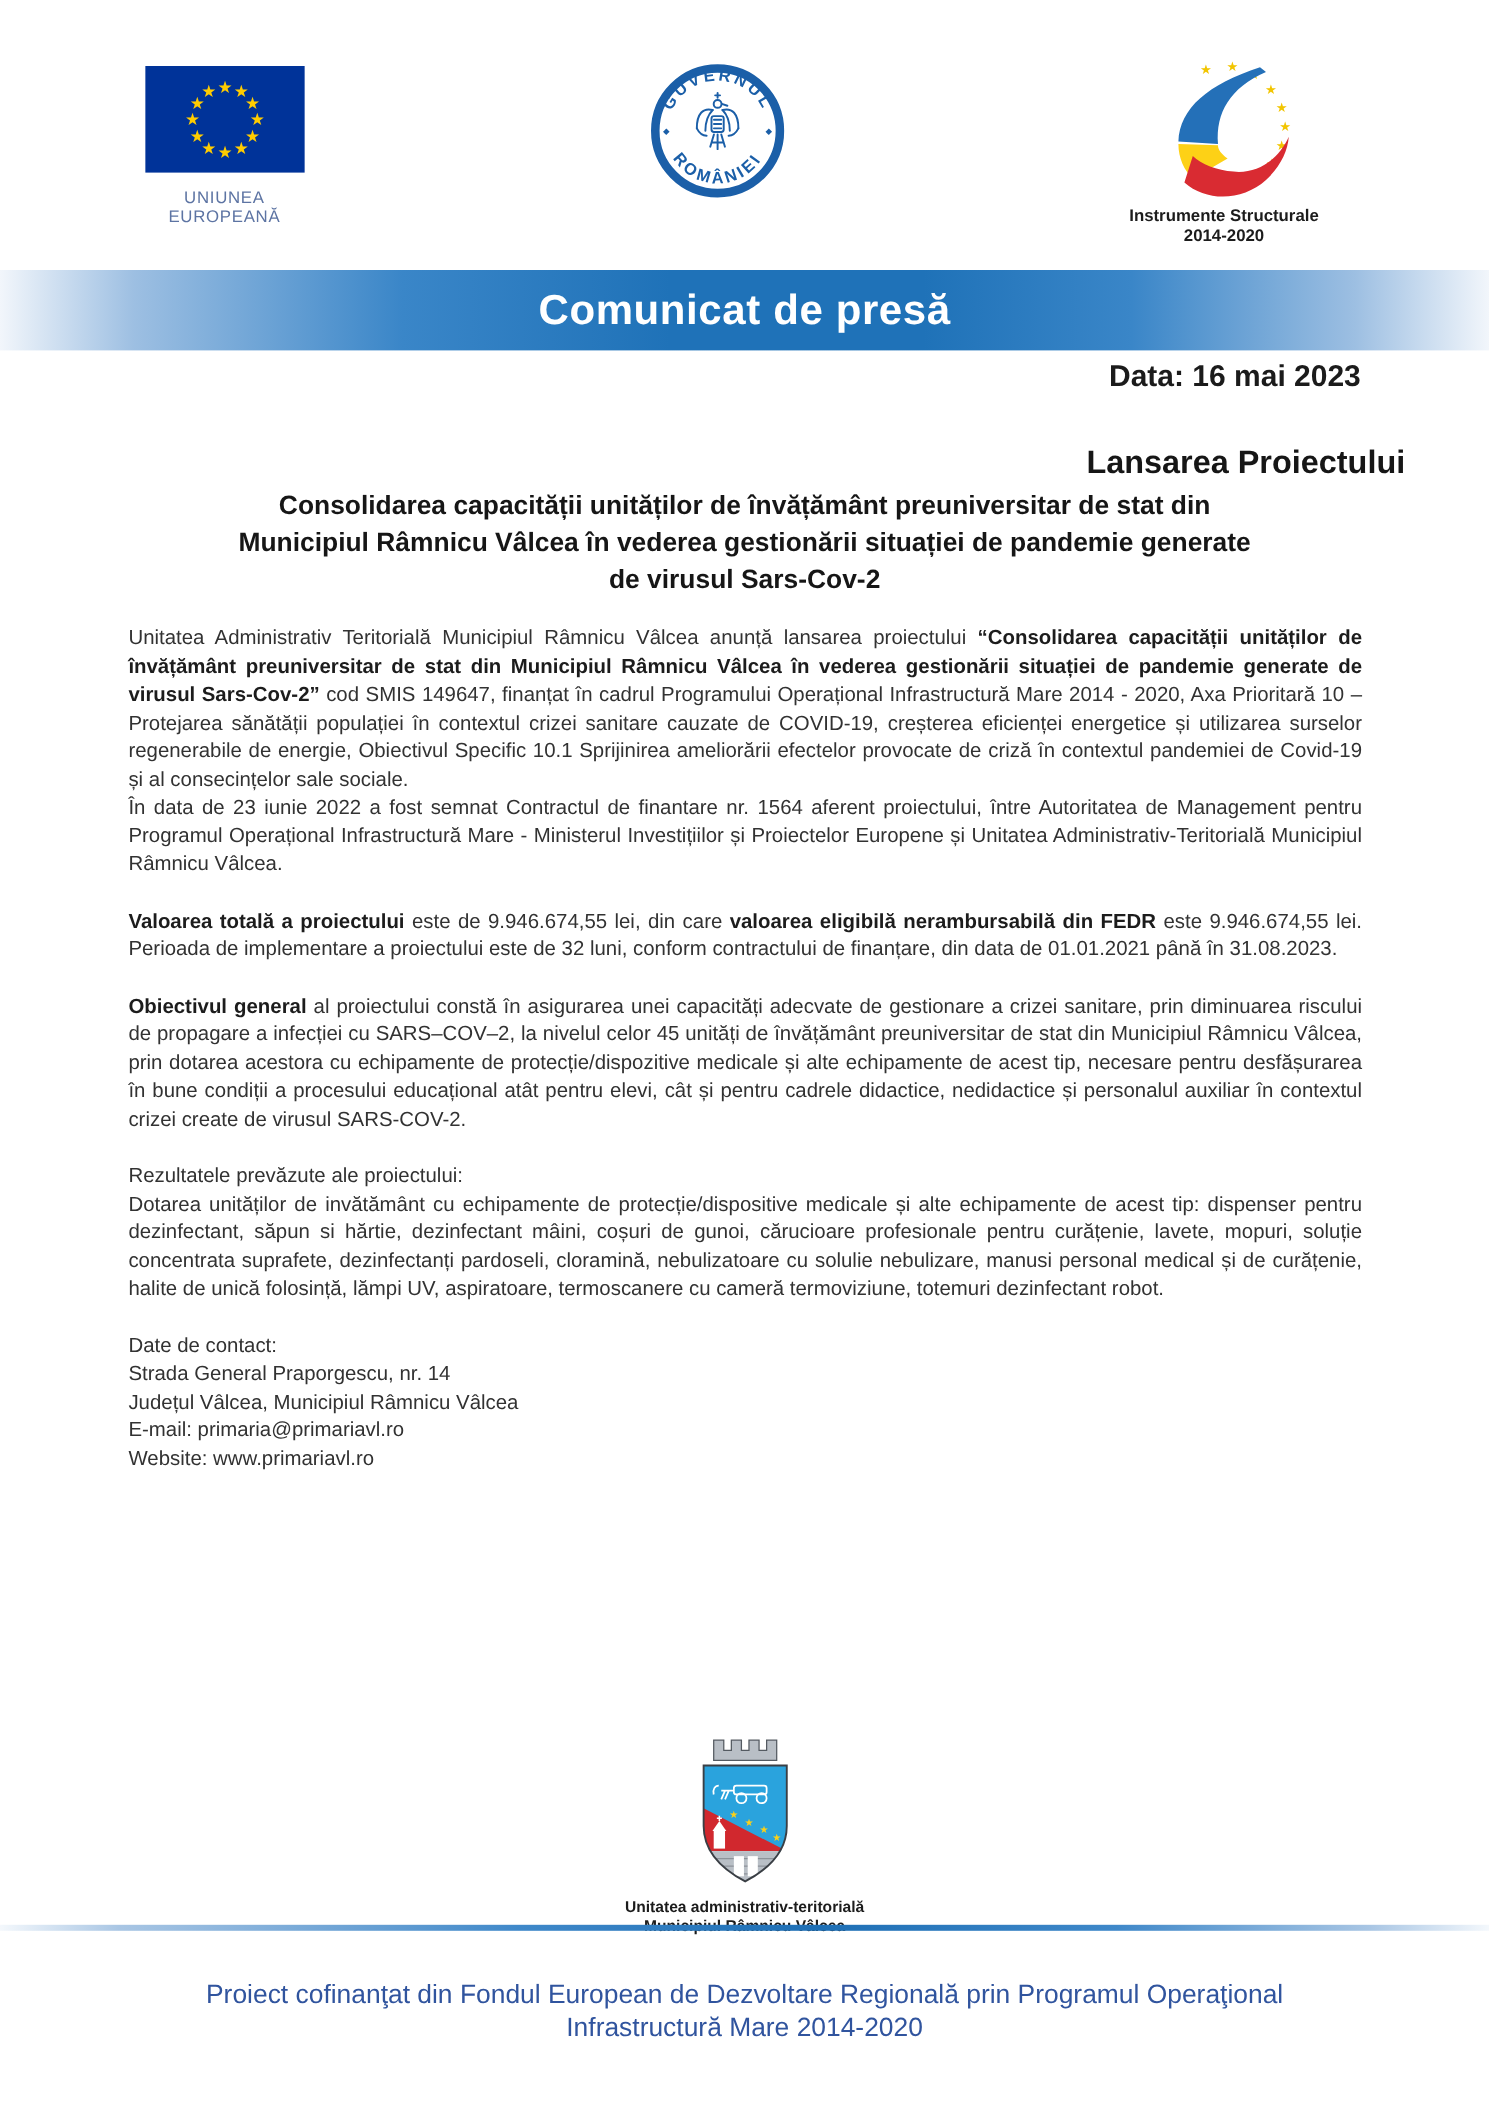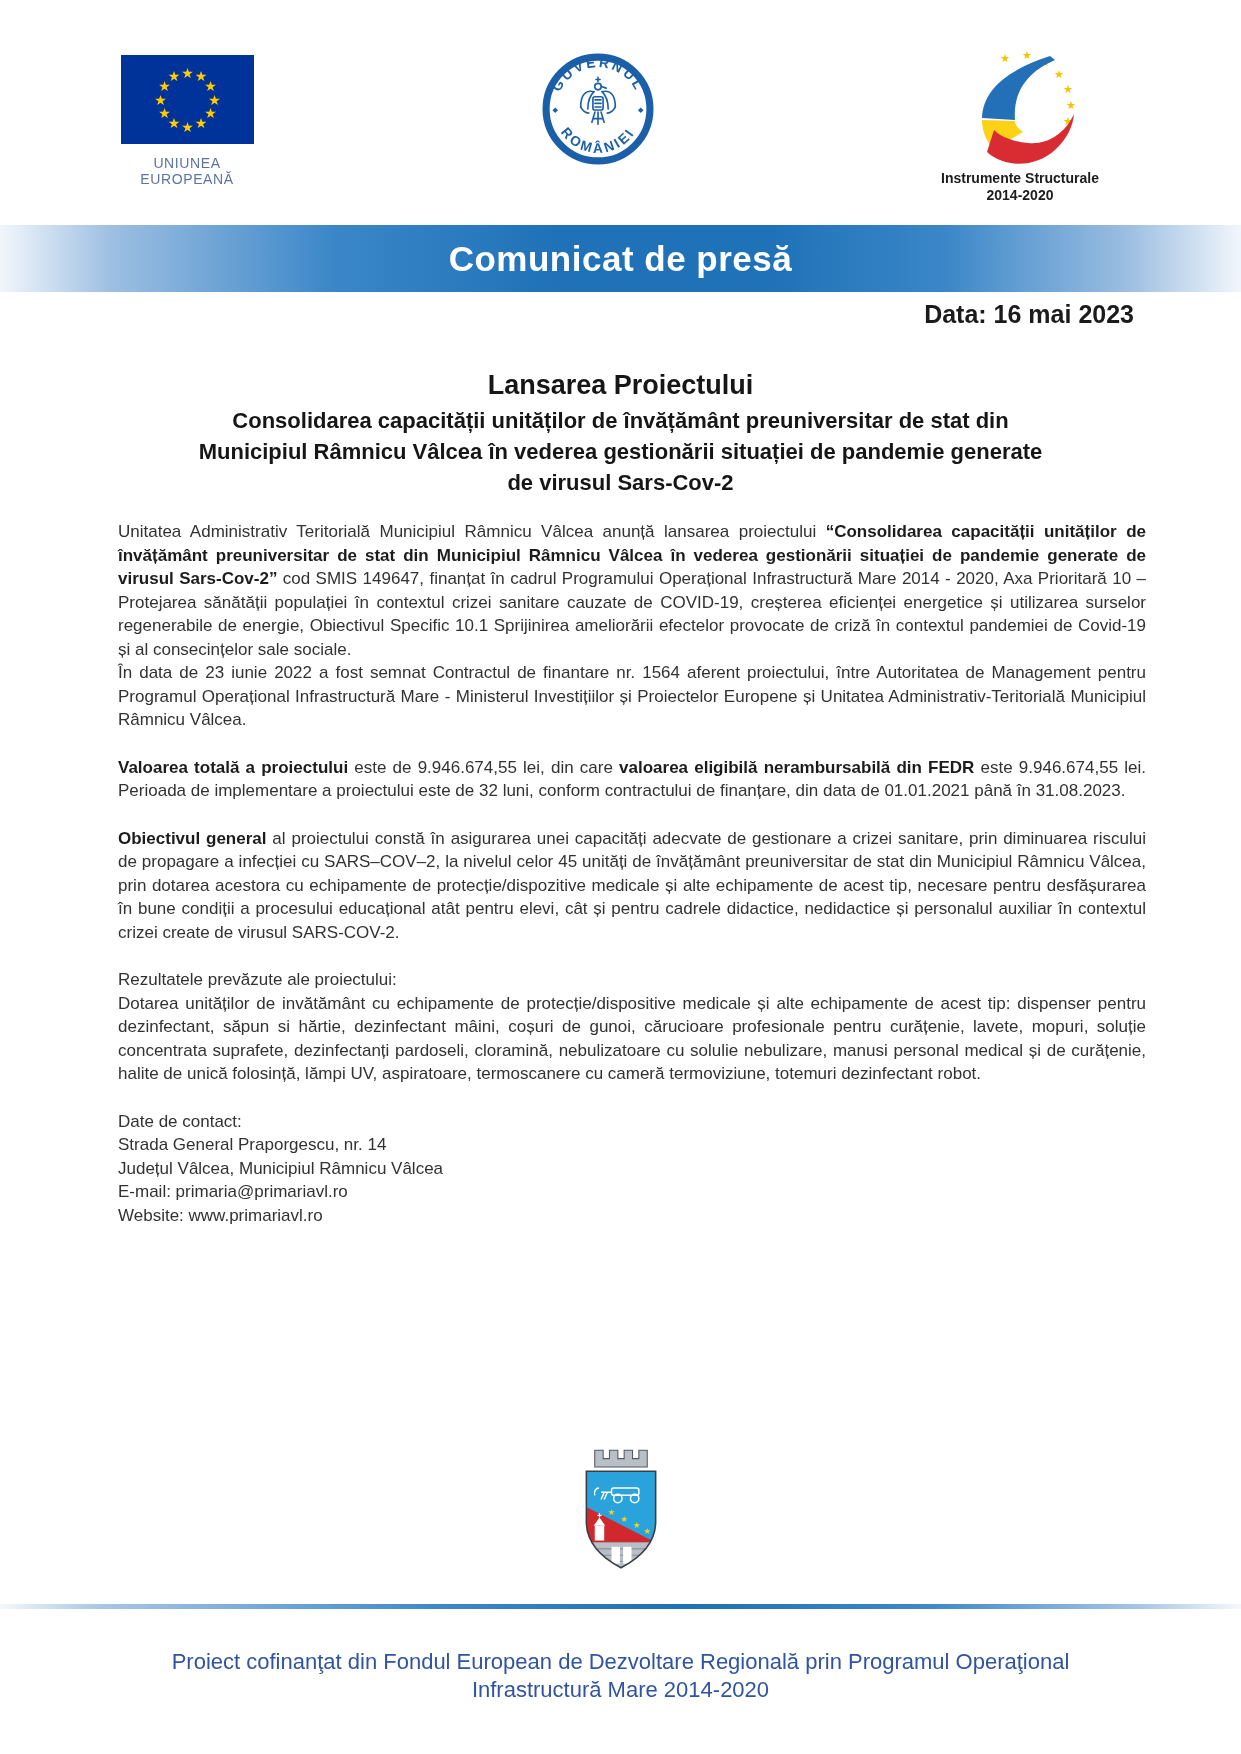--- a/index.html
+++ b/index.html
@@ -27,26 +27,26 @@
     background:linear-gradient(90deg,#f2f6fb 0%,#9dbfe2 9%,#3a86c8 27%,#1f72b8 45%,#1f72b8 62%,#3a86c8 76%,#9dbfe2 91%,#f2f6fb 100%);
     display:flex;align-items:center;justify-content:center;
   }
   .banner-text{color:#ffffff;font-size:35px;font-weight:bold;letter-spacing:.5px;}
 
   
   .date-line{position:absolute;top:300px;right:107px;font-size:25px;font-weight:bold;color:#1b1b1b;}
 
   
   .title-block{position:absolute;top:370px;left:70px;right:70px;text-align:center;color:#161616;}
-  .doc-title{margin:0;font-size:27px;font-weight:bold;}
+  .doc-title{margin:0;font-size:27px;font-weight:bold;text-align:right;}
   .doc-subtitle{font-size:22px;font-weight:bold;line-height:31px;margin-top:4px;}
 
   
   .body-block{
-    position:absolute;top:520px;left:118px;width:1028px;
+    position:absolute;top:520px;left:107px;width:1028px;
     font-size:17px;line-height:23.5px;text-align:justify;color:#323232;
   }
   .para{margin:0;}
   .para b{color:#1c1c1c;}
   .para.bold{font-weight:bold;color:#1c1c1c;}
   .gap{height:24px;}
 
   
   .coa-block{position:absolute;top:1446px;left:0;right:0;text-align:center;}
   .coa-caption{font-size:13px;font-weight:bold;color:#1c1c1c;line-height:16px;margin-top:4px;}
@@ -215,18 +215,22 @@
         </g>
         <path d="M24.5 68 v-4 M22.5 66 h4" stroke="#ffffff" stroke-width="1.2"></path>
 
         <rect x="12" y="92" width="66" height="26" fill="#b9bfc6"></rect>
         <path d="M12 98 h66 M12 104 h66 M12 110 h66" stroke="#8d939a" stroke-width="1"></path>
         <rect x="36" y="96" width="8" height="16" fill="#ffffff"></rect>
         <rect x="47" y="96" width="8" height="16" fill="#ffffff"></rect>
       </g>
       <path d="M12 24 H78 V72 C78 92 64 106 45 116 C26 106 12 92 12 72 Z" fill="none" stroke="#3a3f45" stroke-width="1.5"></path>
     </svg>
+    <div class="coa-caption">
+      <div>Unitatea administrativ-teritorială</div>
+      <div>Municipiul Râmnicu Vâlcea</div>
+    </div>
   </div>
 
   <div class="divider"></div>
   <div class="footer-note">Proiect cofinanţat din Fondul European de Dezvoltare Regională prin Programul Operaţional Infrastructură Mare 2014-2020</div>
 
 </div>
 
 </body></html>

